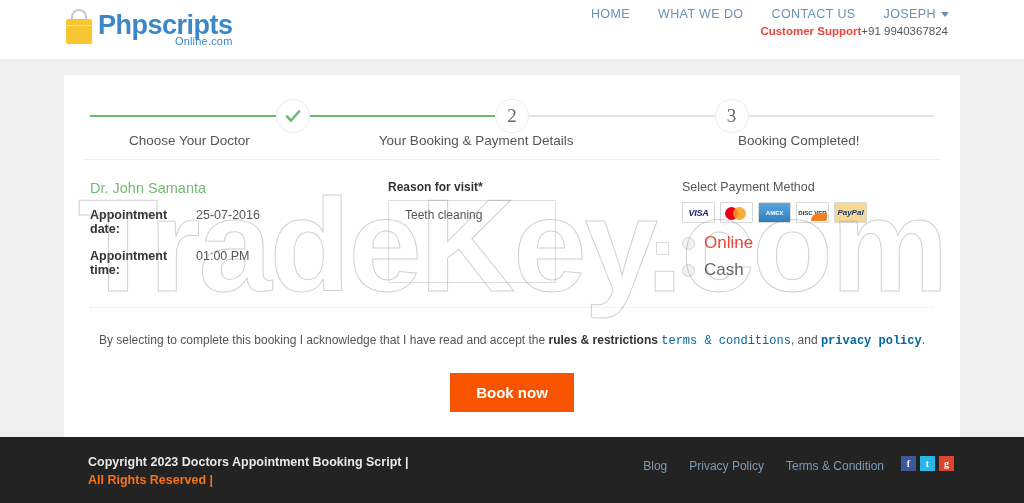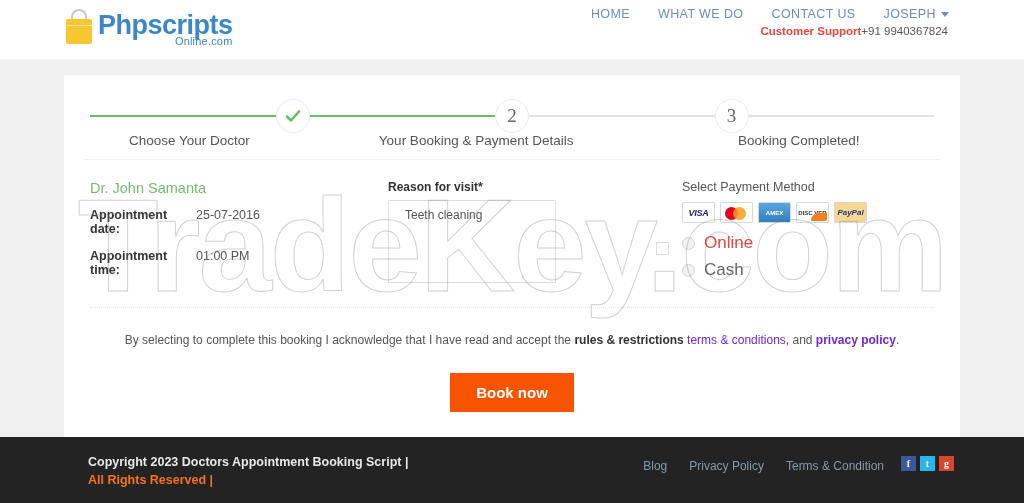--- a/index.html
+++ b/index.html
@@ -162,21 +162,21 @@
   .dotted {
     position:absolute; left:26px; right:26px; top:232px;
     border-top:1px dotted #e4e4e4;
   }
 
   .terms {
     position:absolute; top:258px; left:0; right:0; text-align:center;
     font-size:12px; color:#555;
   }
   .terms b { color:#333; }
-  .terms a { color:#6d28d9; text-decoration:none; }
+  .terms a { color:#0369a1; text-decoration:none;font-family:Liberation Mono, monospace; }
   .terms a.bold { font-weight:bold; }
 
   .book-btn {
     position:absolute; top:298px; left:50%; transform:translateX(-50%);
     width:124px; height:39px; background:#f85400; border:none;
     color:#fff; font-size:15px; font-weight:bold;
     font-family:"Liberation Sans", sans-serif; cursor:pointer;
   }
 
   

